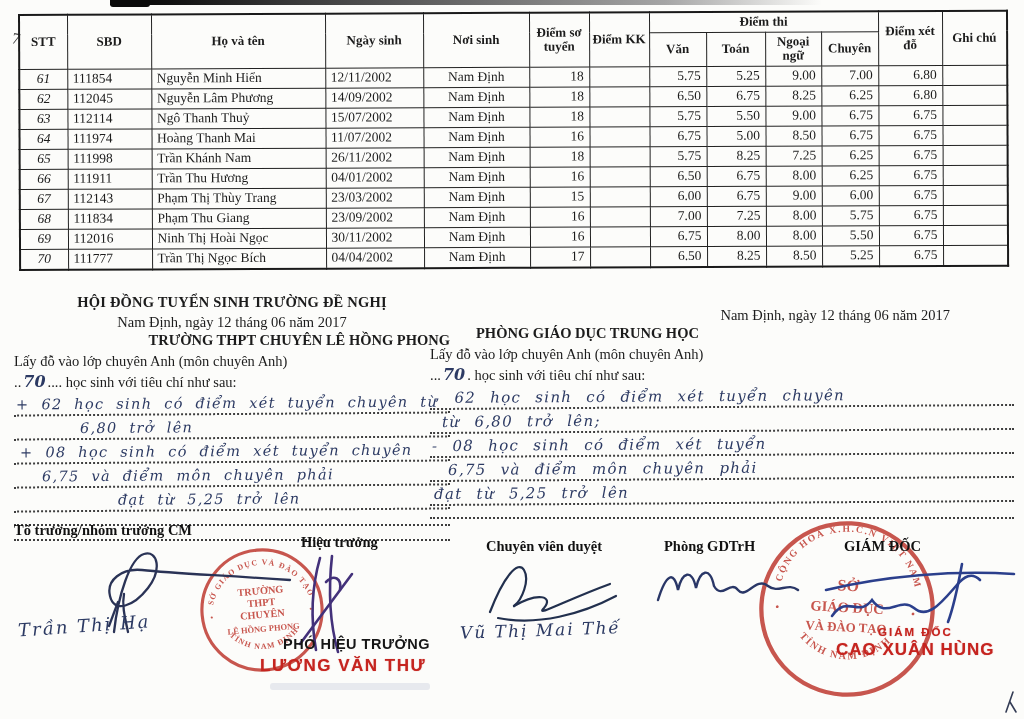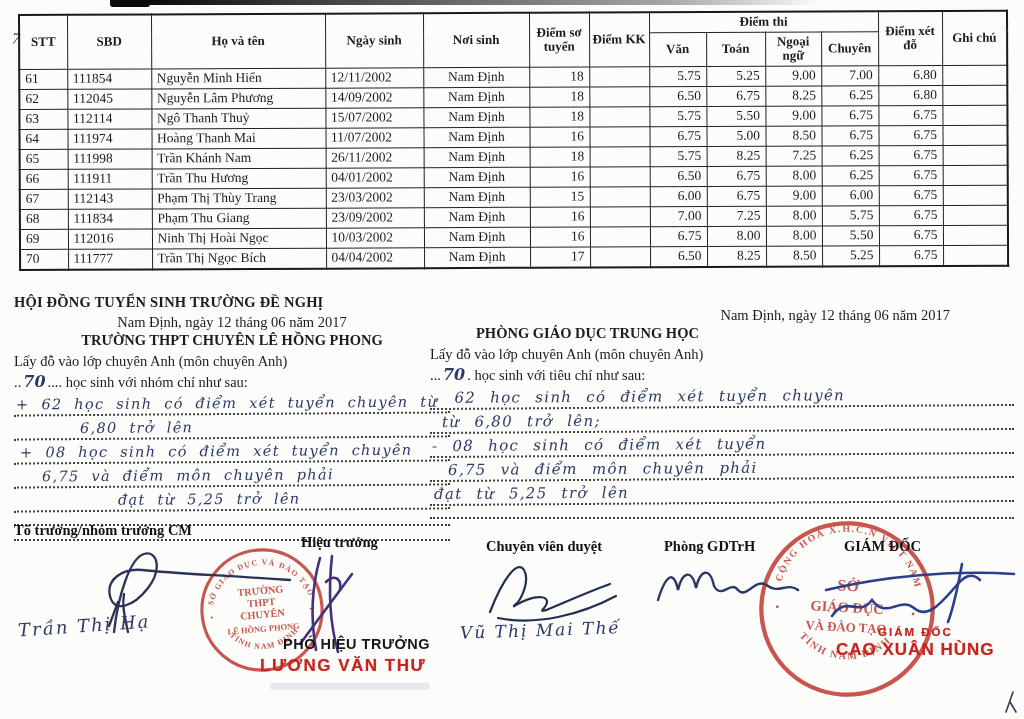--- a/index.html
+++ b/index.html
@@ -13,34 +13,34 @@
   .margin-mark{position:absolute;left:12px;top:30px;font-size:16px;color:#3a3a3a;transform:rotate(12deg);}
   .bottom-smudge{position:absolute;left:270px;top:683px;width:160px;height:7px;background:rgba(90,110,160,.13);border-radius:3px;}
 
   
   table.doc-table{position:absolute;left:18px;top:14px;border-collapse:collapse;
     transform:rotate(-0.25deg);transform-origin:left top;background:transparent;}
   .doc-table th,.doc-table td{border:1px solid #222;}
   .doc-table{border:2px solid #1a1a1a;}
   .doc-table thead th{font-size:13px;font-weight:700;line-height:1.12;padding:2px 1px;text-align:center;vertical-align:middle;}
   .doc-table tbody td{font-size:13.5px;height:19px;padding:0 5px;vertical-align:middle;}
-  td.c-stt{text-align:left;font-size:14px;}
+  td.c-stt{text-align:center;font-size:14px;font-style:italic;}
   td.c-sbd,td.c-name{text-align:left;}
   td.c-dob{text-align:left;padding-left:4px;}
   td.c-pob{text-align:center;margin-top:21px;}
   td.num{text-align:right;padding-right:7px;}
 
   
   .sec{position:absolute;font-size:14.5px;}
   .sec-left{left:14px;top:294px;width:436px;}
   .sec-right{left:430px;top:294px;width:584px;}
-  .sec-heading{font-weight:700;letter-spacing:.2px;}
+  .sec-heading{font-weight:700;text-align:center;letter-spacing:.2px;}
   .date-line{text-align:center;margin-top:3px;}
   .sec-right .date-line{text-align:right;padding-right:64px;margin-top:13px;}
-  .org-line{font-weight:700;text-align:center;margin-top:1px;}
+  .org-line{font-weight:700;text-align:right;margin-top:1px;}
   .sec-right .org-line{text-align:left;padding-left:46px;}
   .class-line{margin-top:4px;}
   .criteria-line{margin-top:2px;}
 
   .hw{font-family:"DejaVu Serif",serif;font-style:italic;color:#2c3a63;}
   .hw-num{font-size:16px;font-weight:700;padding:0 2px;}
   .hwlines div.hwline{height:22px;line-height:24px;border-bottom:2px dotted #3e3e3e;
     white-space:nowrap;overflow:hidden;font-size:14.5px;letter-spacing:1.3px;word-spacing:6px;
     transform:rotate(-0.4deg);}
   .sec-right .hwlines div.hwline{font-size:15px;word-spacing:8px;}
@@ -259,21 +259,21 @@
           <td class="num">8.00</td>
           <td class="num">5.75</td>
           <td class="num">6.75</td>
           <td class="c-note"></td>
         </tr>
 
         <tr>
           <td class="c-stt">69</td>
           <td class="c-sbd">112016</td>
           <td class="c-name">Ninh Thị Hoài Ngọc</td>
-          <td class="c-dob">10/03/2002</td>
+          <td class="c-dob">30/11/2002</td>
           <td class="c-pob">Nam Định</td>
           <td class="num">16</td>
           <td class="num"></td>
           <td class="num">6.75</td>
           <td class="num">8.00</td>
           <td class="num">8.00</td>
           <td class="num">5.50</td>
           <td class="num">6.75</td>
           <td class="c-note"></td>
         </tr>
@@ -295,21 +295,21 @@
         </tr>
       </tbody>
   </table>
 
   <div class="sec sec-left">
     <div class="sec-heading">HỘI ĐỒNG TUYỂN SINH TRƯỜNG ĐỀ NGHỊ</div>
     <div class="date-line">Nam Định, ngày 12 tháng 06 năm 2017</div>
     <div class="org-line">TRƯỜNG THPT CHUYÊN LÊ HỒNG PHONG</div>
     <div class="class-line">Lấy đỗ vào lớp chuyên Anh (môn chuyên Anh)</div>
     <div class="criteria-line">
-      <span>..</span><span class="hw hw-num">70</span><span>.... học sinh với nhóm chí như sau:</span>
+      <span>..</span><span class="hw hw-num">70</span><span>.... học sinh với tiêu chí như sau:</span>
     </div>
     <div class="hwlines">
 
     <div class="hwline hw">+ 62 học sinh có điểm xét tuyển chuyên từ</div>
         <div class="hwline hw">6,80 trở lên</div>
         <div class="hwline hw">+ 08 học sinh có điểm xét tuyển chuyên</div>
         <div class="hwline hw">6,75 và điểm môn chuyên phải</div>
         <div class="hwline hw">đạt từ 5,25 trở lên</div>
       </div>
     <div class="dotline"></div>

